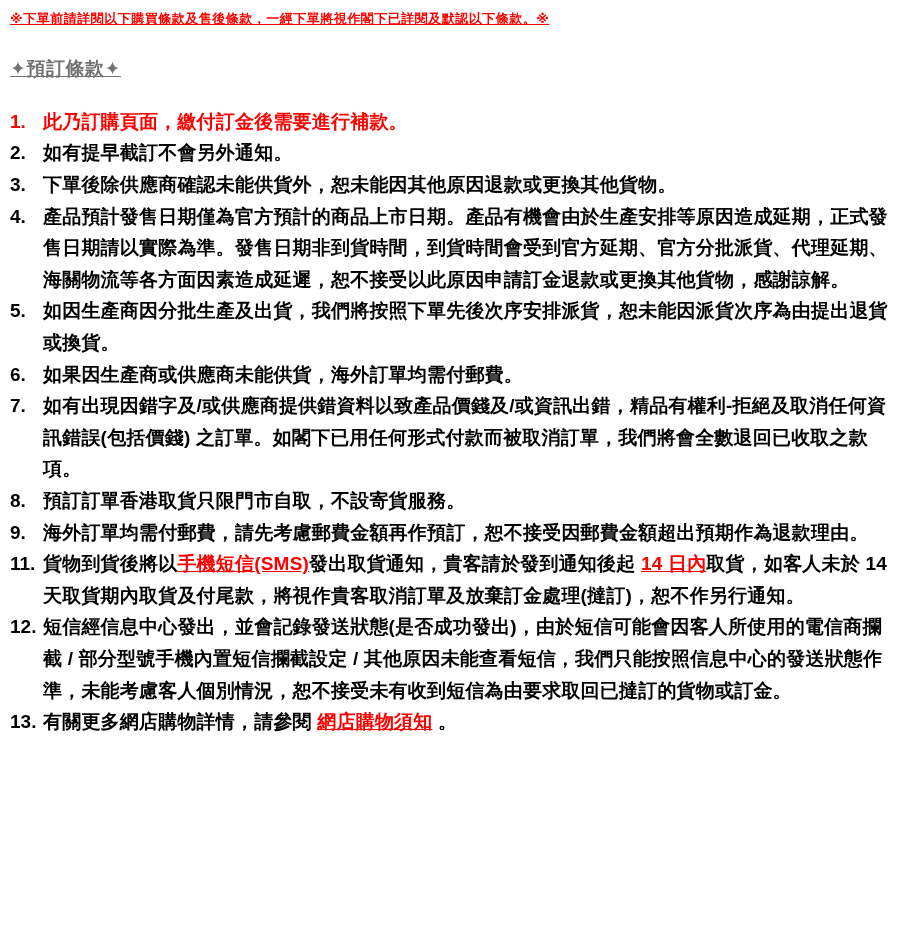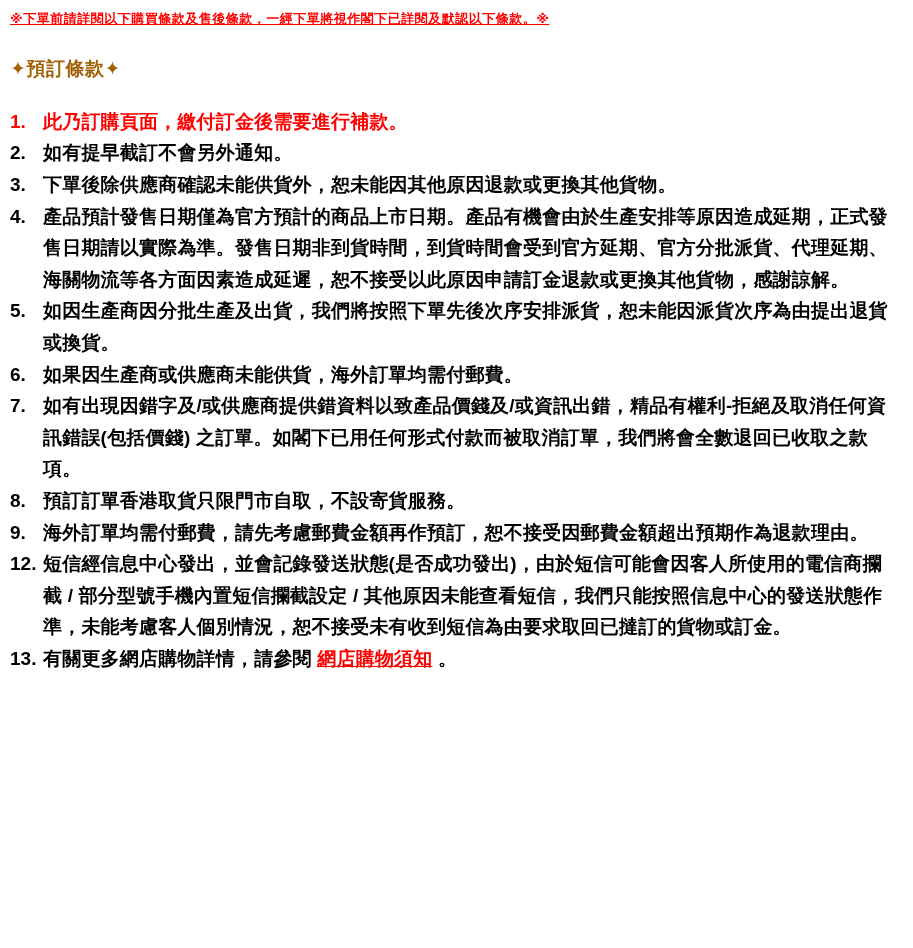--- a/index.html
+++ b/index.html
@@ -20,22 +20,23 @@
   }
   .notice {
     color: #ff0000;
     font-size: 13px;
     line-height: 1.45;
     text-decoration: underline;
     margin: 0 0 27px 0;
     letter-spacing: 0.5px;
   }
   .section-title {
-    color: #a16207;
+    color: #737373;
     font-size: 19px;
+    text-decoration: underline;
     margin: 0 0 24px 0;
     letter-spacing: 0.5px;
   }
   .terms {
     font-size: 19px;
     line-height: 31.6px;
   }
   .term {
     display: flex;
     align-items: flex-start;
@@ -92,20 +93,24 @@
       </div>
       <div class="term">
         <span class="term-num">8.</span>
         <span class="term-text"><span>預訂訂單香港取貨只限門市自取，不設寄貨服務。</span></span>
       </div>
       <div class="term">
         <span class="term-num">9.</span>
         <span class="term-text"><span>海外訂單均需付郵費，請先考慮郵費金額再作預訂，恕不接受因郵費金額超出預期作為退款理由。</span></span>
       </div>
       <div class="term">
+        <span class="term-num">11.</span>
+        <span class="term-text"><span>貨物到貨後將以</span><span class="red underline">手機短信(SMS)</span><span>發出取貨通知，貴客請於發到通知後起 </span><span class="red underline">14 日內</span><span>取貨，如客人未於 14 天取貨期內取貨及付尾款，將視作貴客取消訂單及放棄訂金處理(撻訂)，恕不作另行通知。</span></span>
+      </div>
+      <div class="term">
         <span class="term-num">12.</span>
         <span class="term-text"><span>短信經信息中心發出，並會記錄發送狀態(是否成功發出)，由於短信可能會因客人所使用的電信商攔截 / 部分型號手機內置短信攔截設定 / 其他原因未能查看短信，我們只能按照信息中心的發送狀態作準，未能考慮客人個別情況，恕不接受未有收到短信為由要求取回已撻訂的貨物或訂金。</span></span>
       </div>
       <div class="term">
         <span class="term-num">13.</span>
         <span class="term-text"><span>有關更多網店購物詳情，請參閱 </span><span class="red underline linkish">網店購物須知</span><span> 。</span></span>
       </div>
     </div>
 </div>
 

